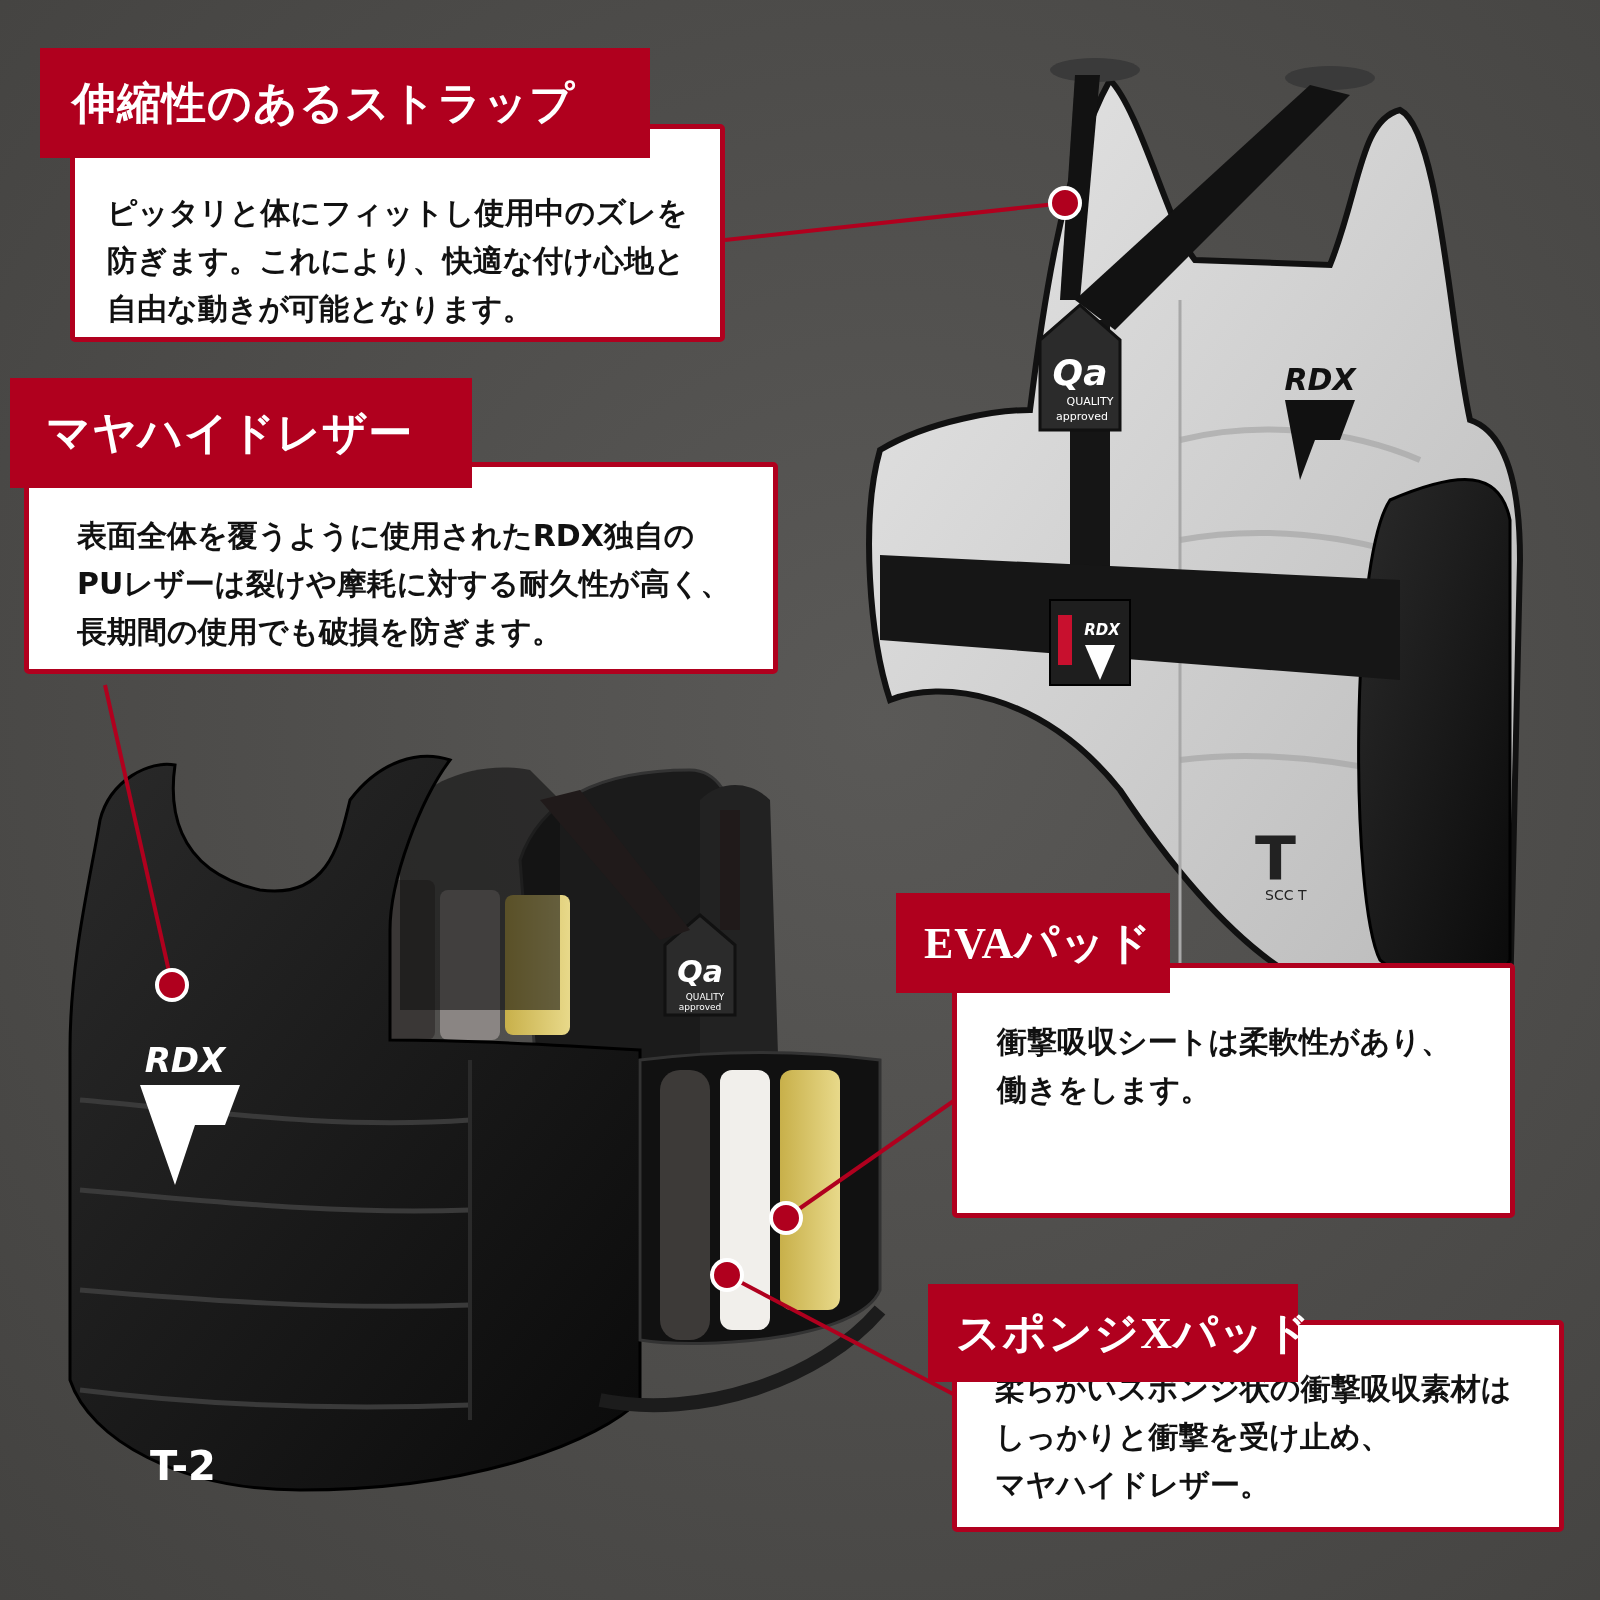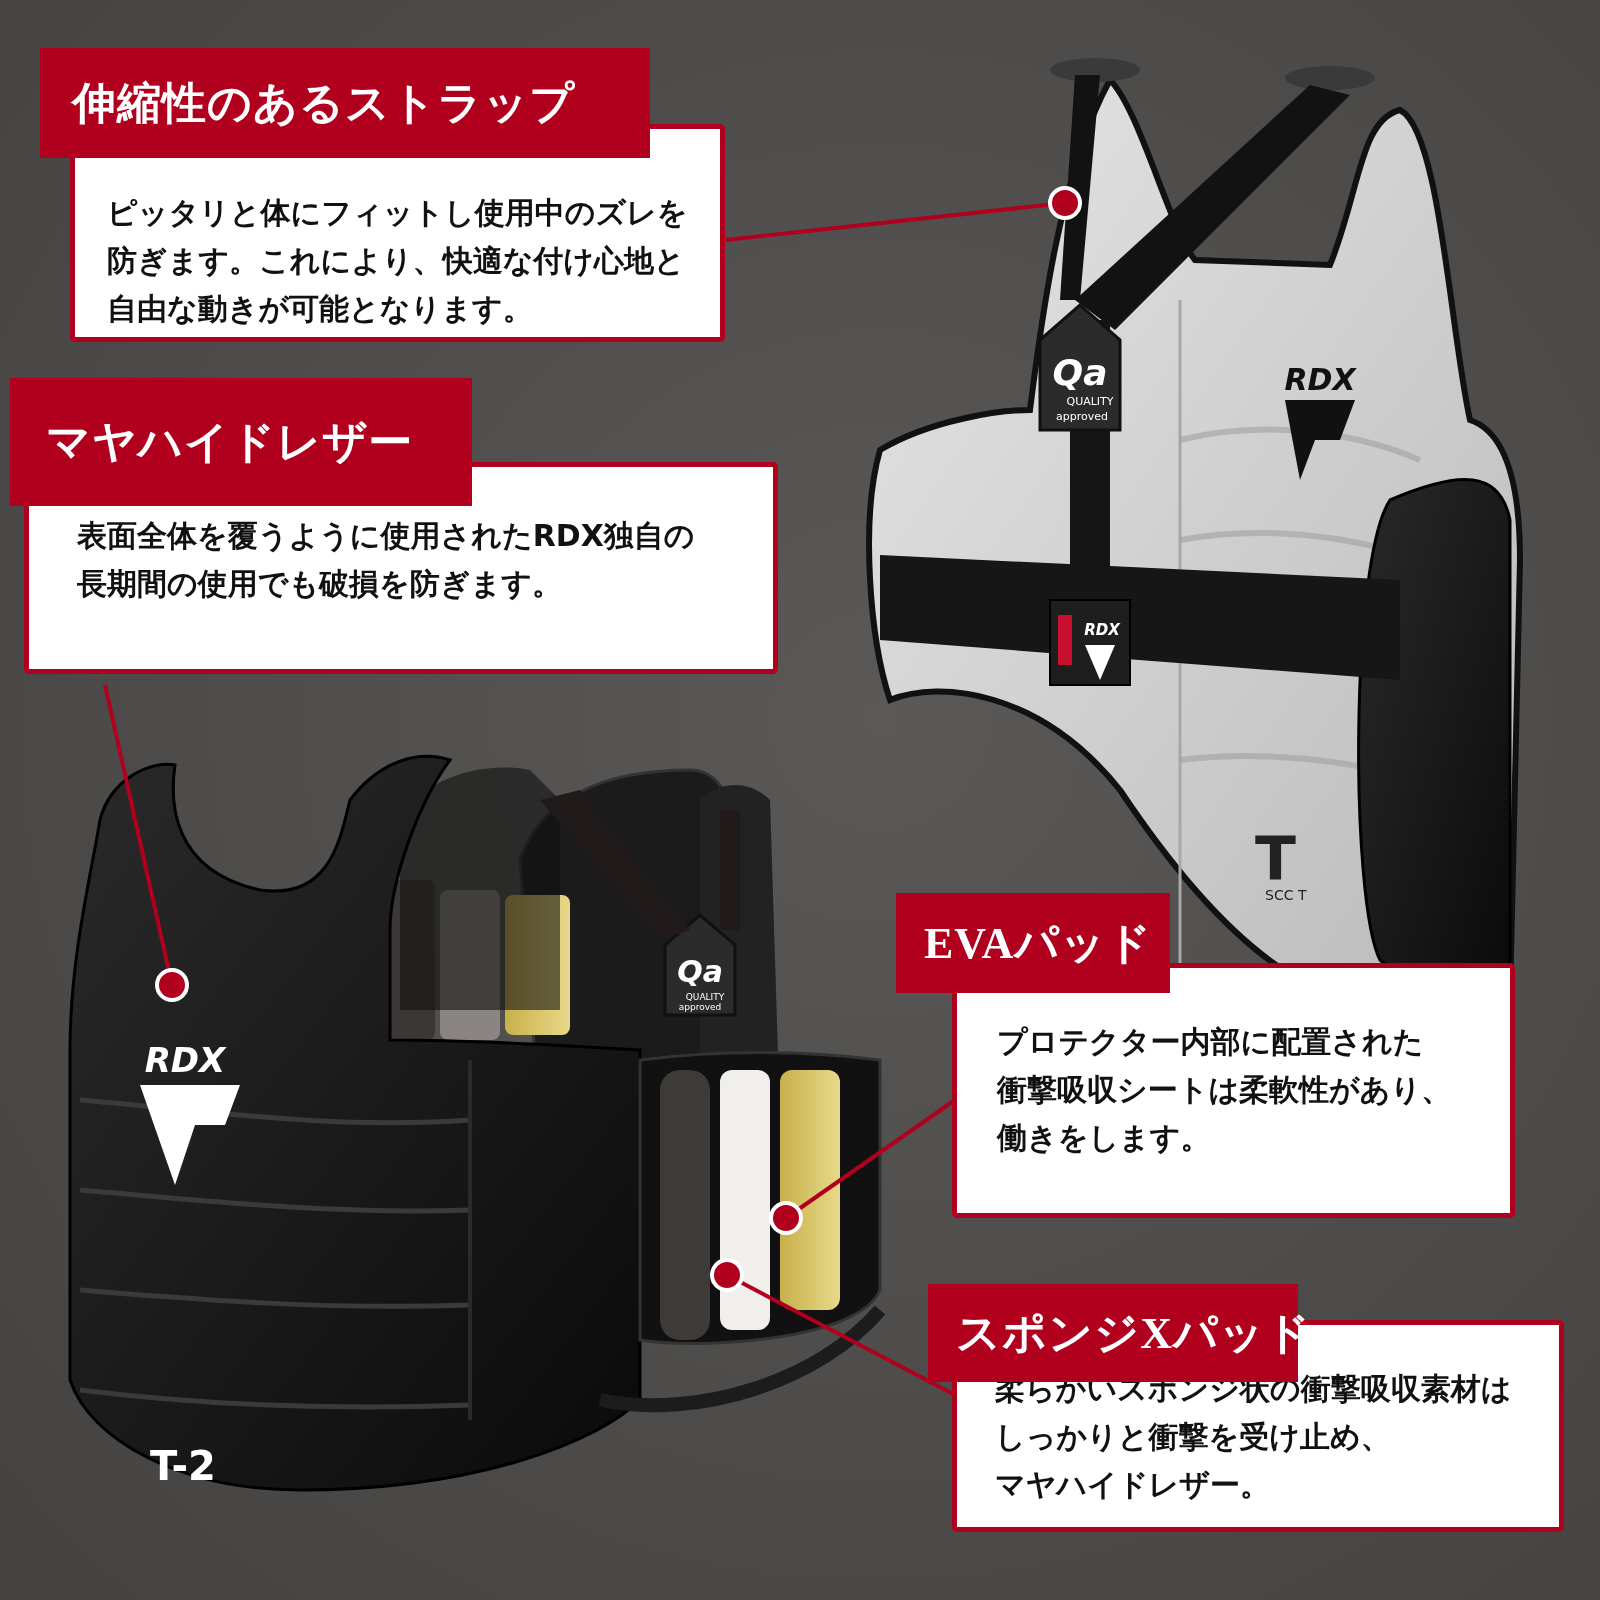--- a/index.html
+++ b/index.html
@@ -143,31 +143,31 @@
 <div>
   <div class="title-bar" style="left:40px; top:48px; width:610px; height:110px; padding-left:32px; box-sizing:border-box; font-size:44px;">伸縮性のあるストラップ</div>
   <div class="desc-box" style="left:70px; top:124px; width:655px; height:218px; padding:60px 0 0 32px;">
     <p>ピッタリと体にフィットし使用中のズレを</p>
     <p>防ぎます。これにより、快適な付け心地と</p>
     <p>自由な動きが可能となります。</p>
   </div>
 </div>
 
 <div>
-  <div class="title-bar" style="left:10px; top:378px; width:462px; height:128px; padding-left:36px; box-sizing:border-box; font-size:44px;">マヤハイドレザー</div>
+  <div class="title-bar" style="left:10px; top:378px; width:462px; height:110px; padding-left:36px; box-sizing:border-box; font-size:44px;">マヤハイドレザー</div>
   <div class="desc-box" style="left:24px; top:462px; width:754px; height:212px; padding:45px 0 0 48px;">
     <p>表面全体を覆うように使用されたRDX独自の</p>
+    <p>PUレザーは裂けや摩耗に対する耐久性が高く、</p>
     <p>長期間の使用でも破損を防ぎます。</p>
   </div>
 </div>
 
 <div>
   <div class="title-bar" style="left:896px; top:893px; width:274px; height:100px; padding-left:28px; box-sizing:border-box; font-size:44px;">EVAパッド</div>
   <div class="desc-box" style="left:952px; top:963px; width:563px; height:255px; padding:50px 0 0 40px;">
-    <p>プロテクター内部に配置された</p>
     <p>衝撃吸収シートは柔軟性があり、</p>
     <p>働きをします。</p>
   </div>
 </div>
 
 <div>
   <div class="title-bar" style="left:928px; top:1284px; width:370px; height:98px; padding-left:28px; box-sizing:border-box; font-size:44px;">スポンジXパッド</div>
   <div class="desc-box" style="left:952px; top:1320px; width:612px; height:212px; padding:40px 0 0 38px;">
     <p>柔らかいスポンジ状の衝撃吸収素材は</p>
     <p>しっかりと衝撃を受け止め、</p>

